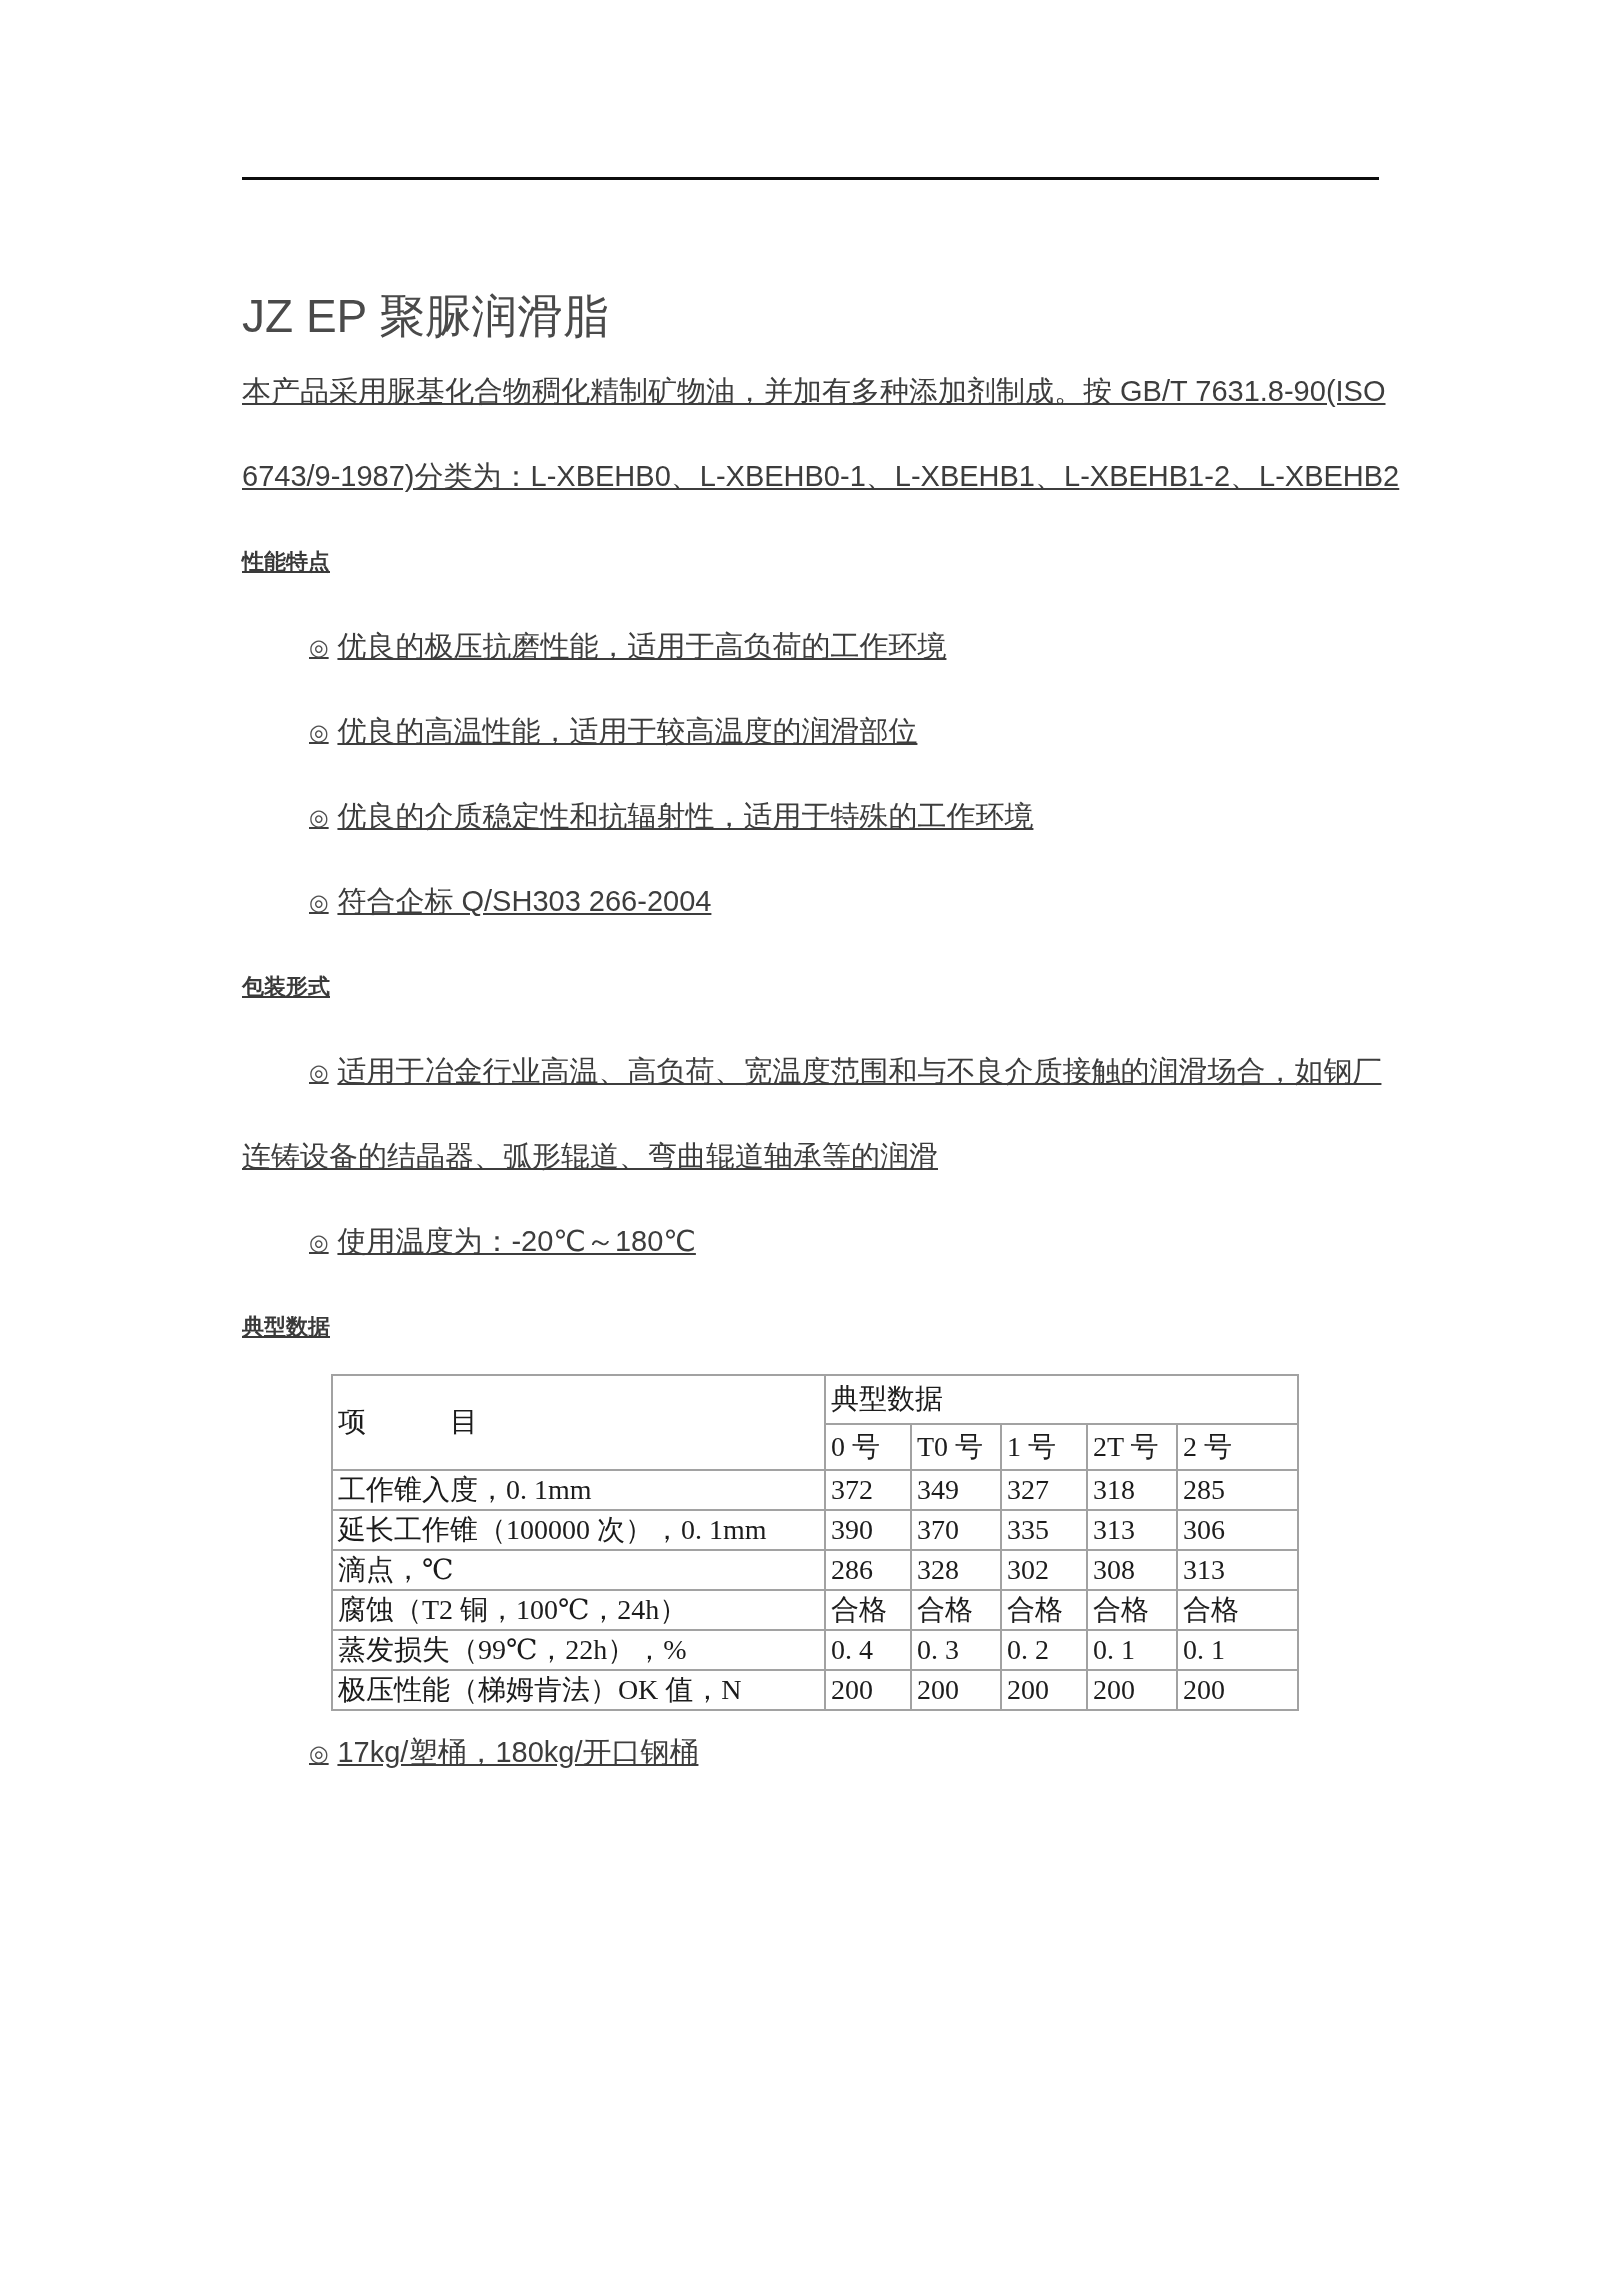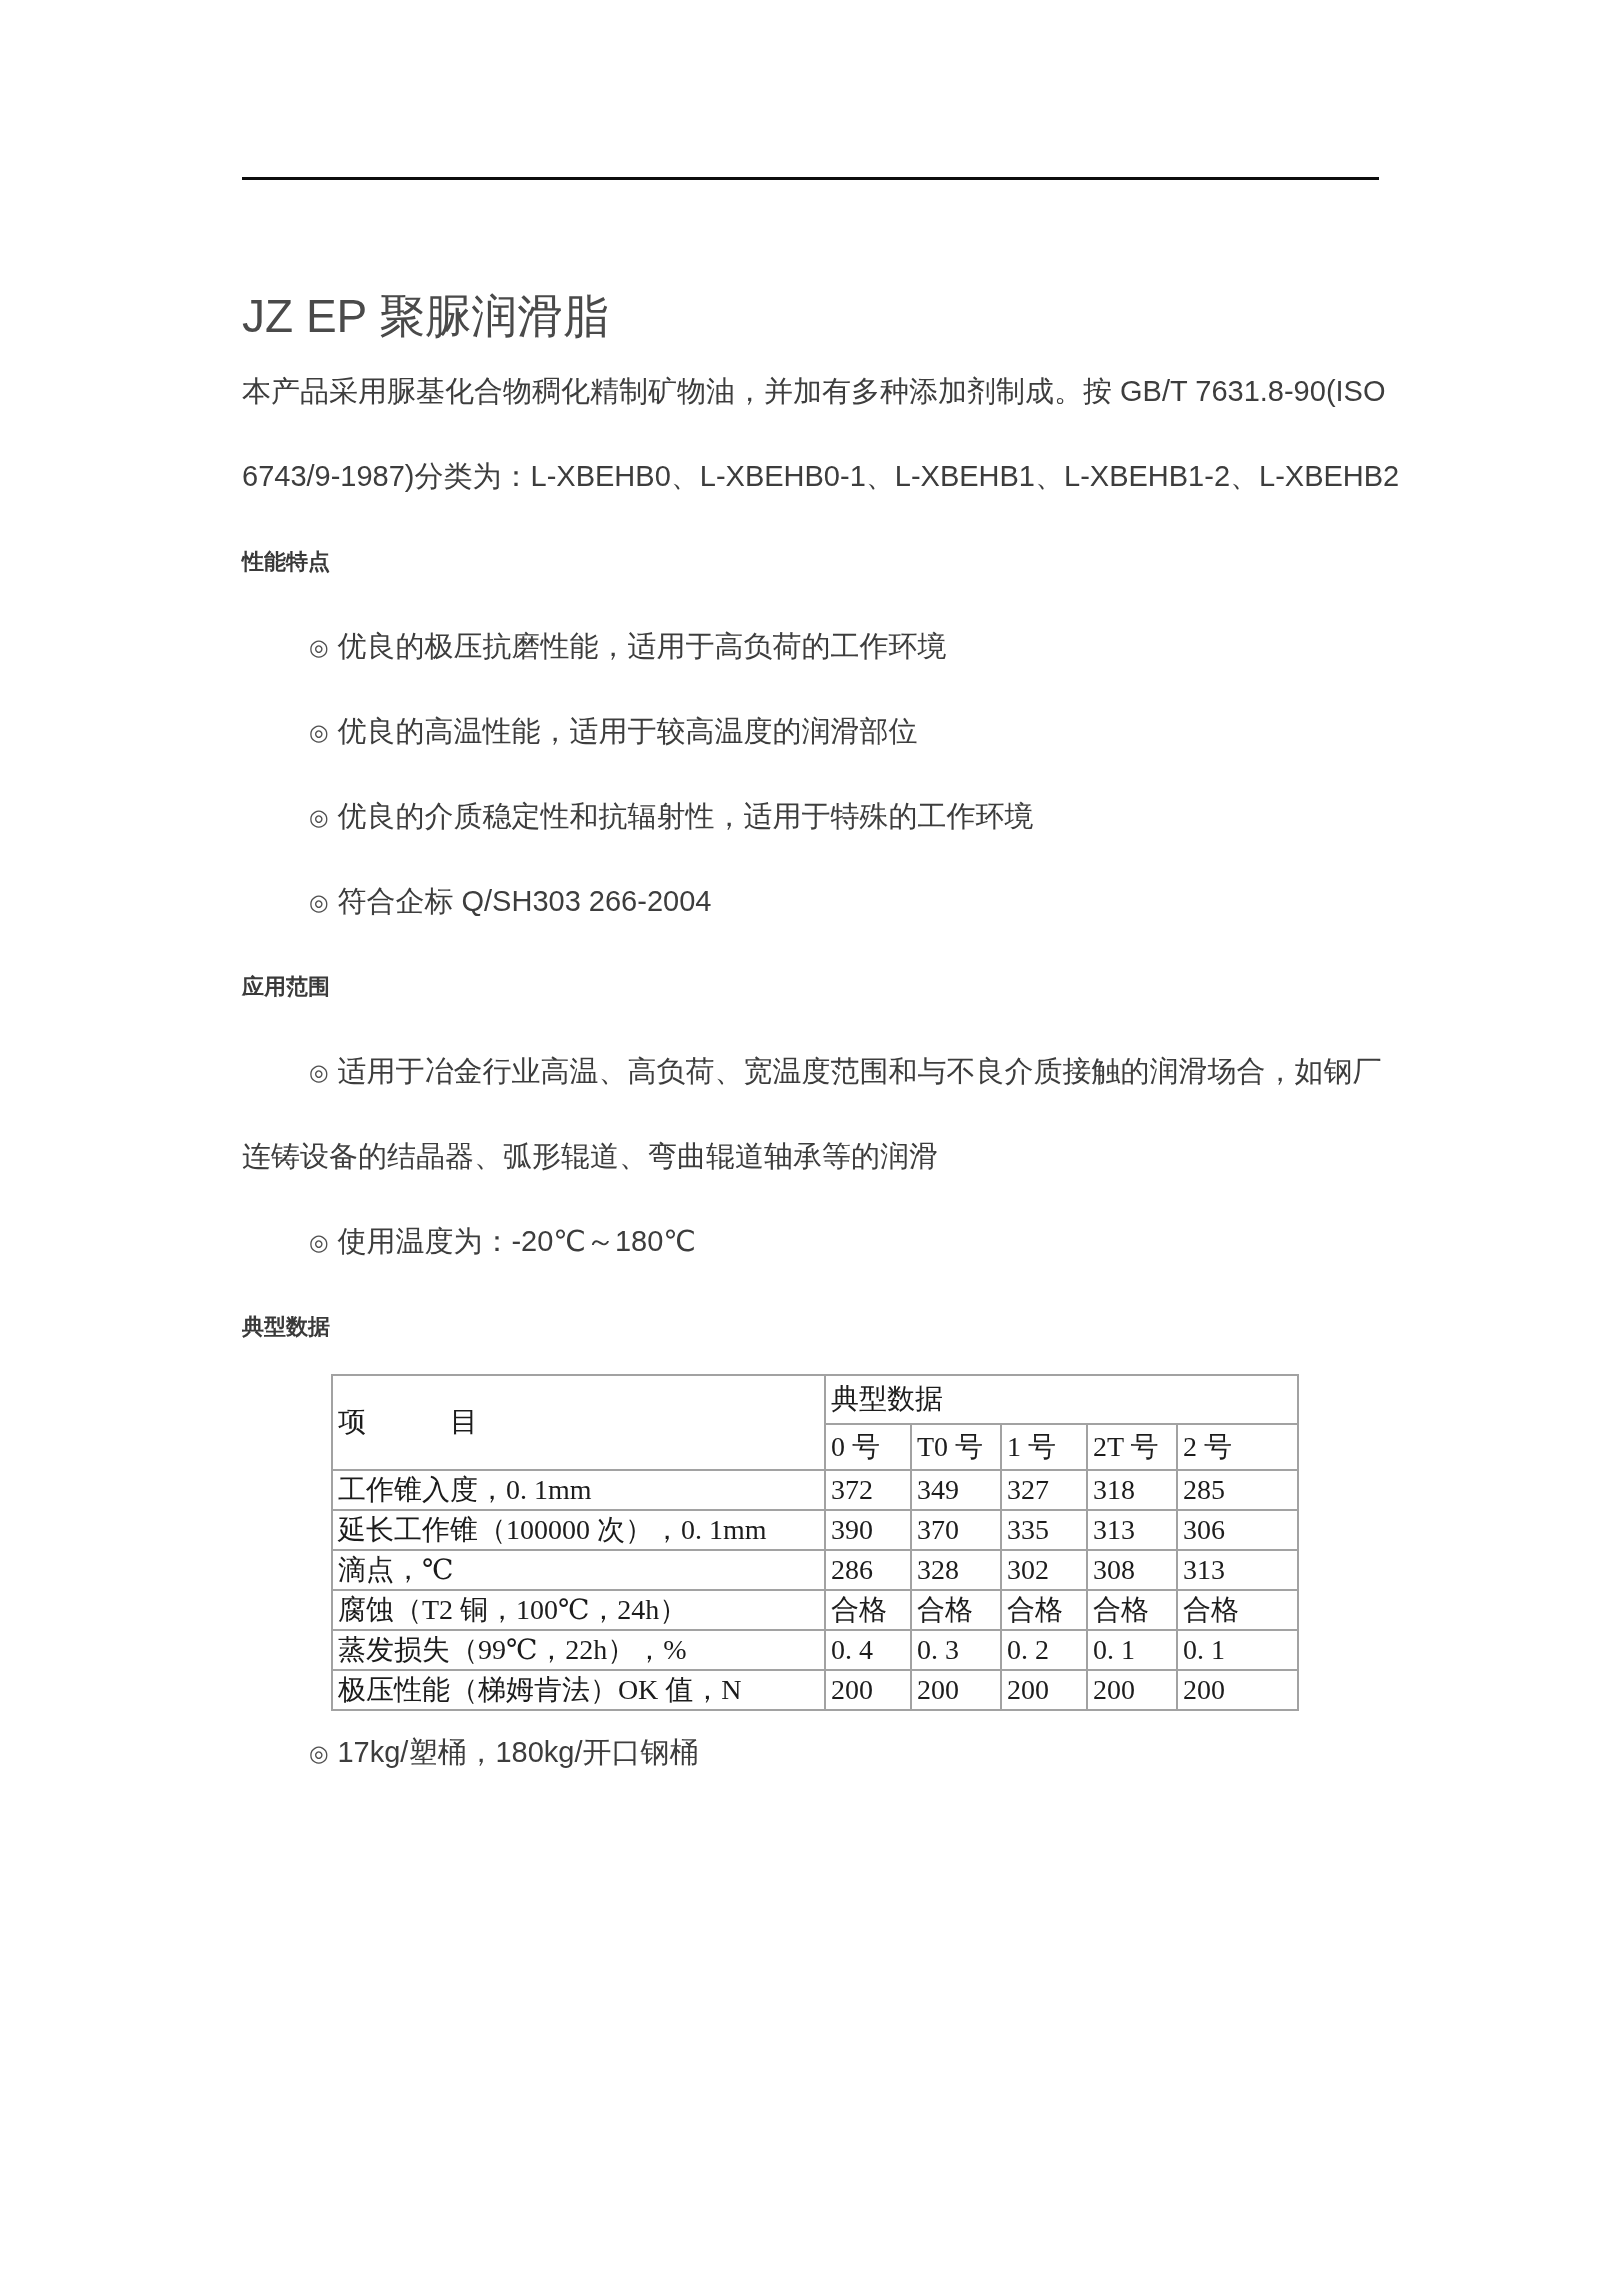--- a/index.html
+++ b/index.html
@@ -33,20 +33,21 @@
     color:#4a4a4a;
     white-space:nowrap;
   }
   .lines{margin-top:5.9px;}
   .line{
     height:85px;
     display:flex;
     align-items:center;
     font-size:29px;
     white-space:nowrap;
+    text-decoration:underline;
   }
   .line.heading{
     font-weight:bold;
     font-size:22px;
     color:#3a3a3a;
   }
   .line.bullet{
     padding-left:67px;
   }
   .bullet-icon{
@@ -106,21 +107,21 @@
         <span class="bullet-icon">◎</span>
         <span>优良的介质稳定性和抗辐射性，适用于特殊的工作环境</span>
       </div>
 
 
       <div class="line bullet">
         <span class="bullet-icon">◎</span>
         <span>符合企标 Q/SH303 266-2004</span>
       </div>
 
-      <div class="line heading">应用范围</div>
+      <div class="line heading">包装形式</div>
 
       <div class="line bullet">
         <span class="bullet-icon">◎</span>
         <span>适用于冶金行业高温、高负荷、宽温度范围和与不良介质接触的润滑场合，如钢厂</span>
       </div>
       <div class="line">连铸设备的结晶器、弧形辊道、弯曲辊道轴承等的润滑</div>
       <div class="line bullet">
         <span class="bullet-icon">◎</span>
         <span>使用温度为：-20℃～180℃</span>
       </div>

